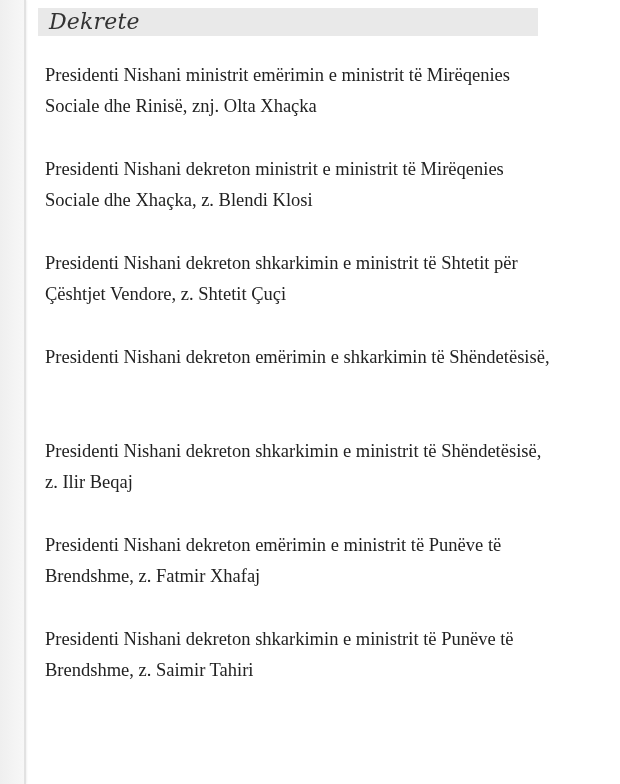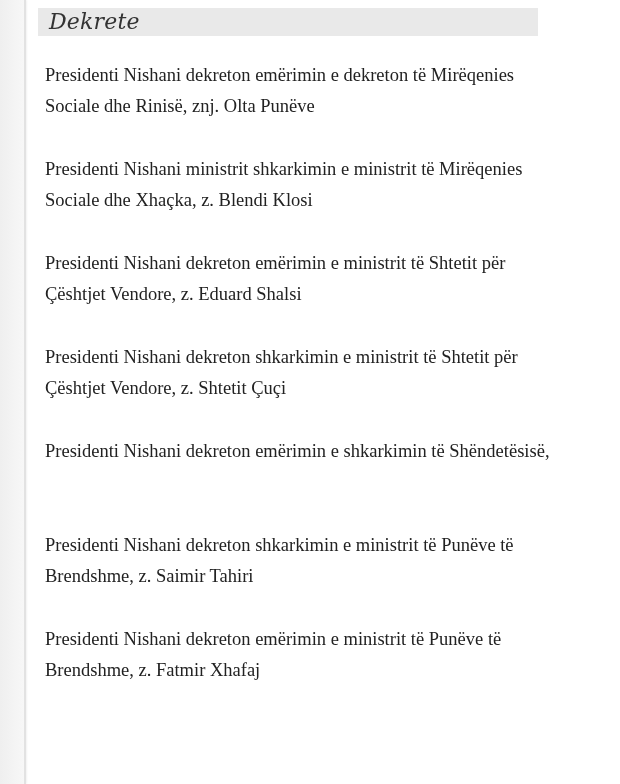--- a/index.html
+++ b/index.html
@@ -74,40 +74,40 @@
 <div class="page">
   <div class="left-bg"></div>
   <div class="left-border"></div>
 
   <div class="section-header">
     <div class="section-title">Dekrete</div>
   </div>
 
   <div class="decree-list">
     <div class="decree">
-      <div>Presidenti Nishani dekreton emërimin e dekreton të Mirëqenies</div>
-      <div>Sociale dhe Rinisë, znj. Olta Punëve</div>
+      <div>Presidenti Nishani ministrit emërimin e ministrit të Mirëqenies</div>
+      <div>Sociale dhe Rinisë, znj. Olta Xhaçka</div>
     </div>
     <div class="decree">
-      <div>Presidenti Nishani ministrit shkarkimin e ministrit të Mirëqenies</div>
+      <div>Presidenti Nishani dekreton ministrit e ministrit të Mirëqenies</div>
       <div>Sociale dhe Xhaçka, z. Blendi Klosi</div>
-    </div>
-    <div class="decree">
-      <div>Presidenti Nishani dekreton emërimin e ministrit të Shtetit për</div>
-      <div>Çështjet Vendore, z. Eduard Shalsi</div>
     </div>
     <div class="decree">
       <div>Presidenti Nishani dekreton shkarkimin e ministrit të Shtetit për</div>
       <div>Çështjet Vendore, z. Shtetit Çuçi</div>
     </div>
     <div class="decree">
       <div>Presidenti Nishani dekreton emërimin e shkarkimin të Shëndetësisë,</div>
     </div>
     <div class="decree">
-      <div>Presidenti Nishani dekreton shkarkimin e ministrit të Punëve të</div>
-      <div>Brendshme, z. Saimir Tahiri</div>
+      <div>Presidenti Nishani dekreton shkarkimin e ministrit të Shëndetësisë,</div>
+      <div>z. Ilir Beqaj</div>
     </div>
     <div class="decree">
       <div>Presidenti Nishani dekreton emërimin e ministrit të Punëve të</div>
       <div>Brendshme, z. Fatmir Xhafaj</div>
     </div>
+    <div class="decree">
+      <div>Presidenti Nishani dekreton shkarkimin e ministrit të Punëve të</div>
+      <div>Brendshme, z. Saimir Tahiri</div>
+    </div>
   </div>
 </div>
 
 </body></html>

